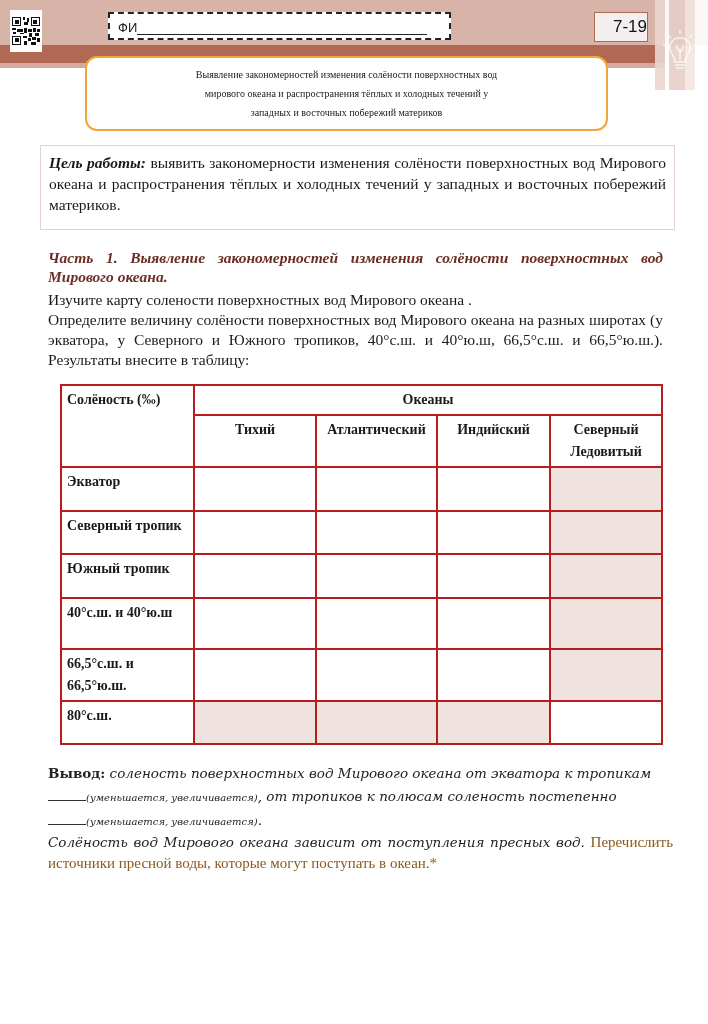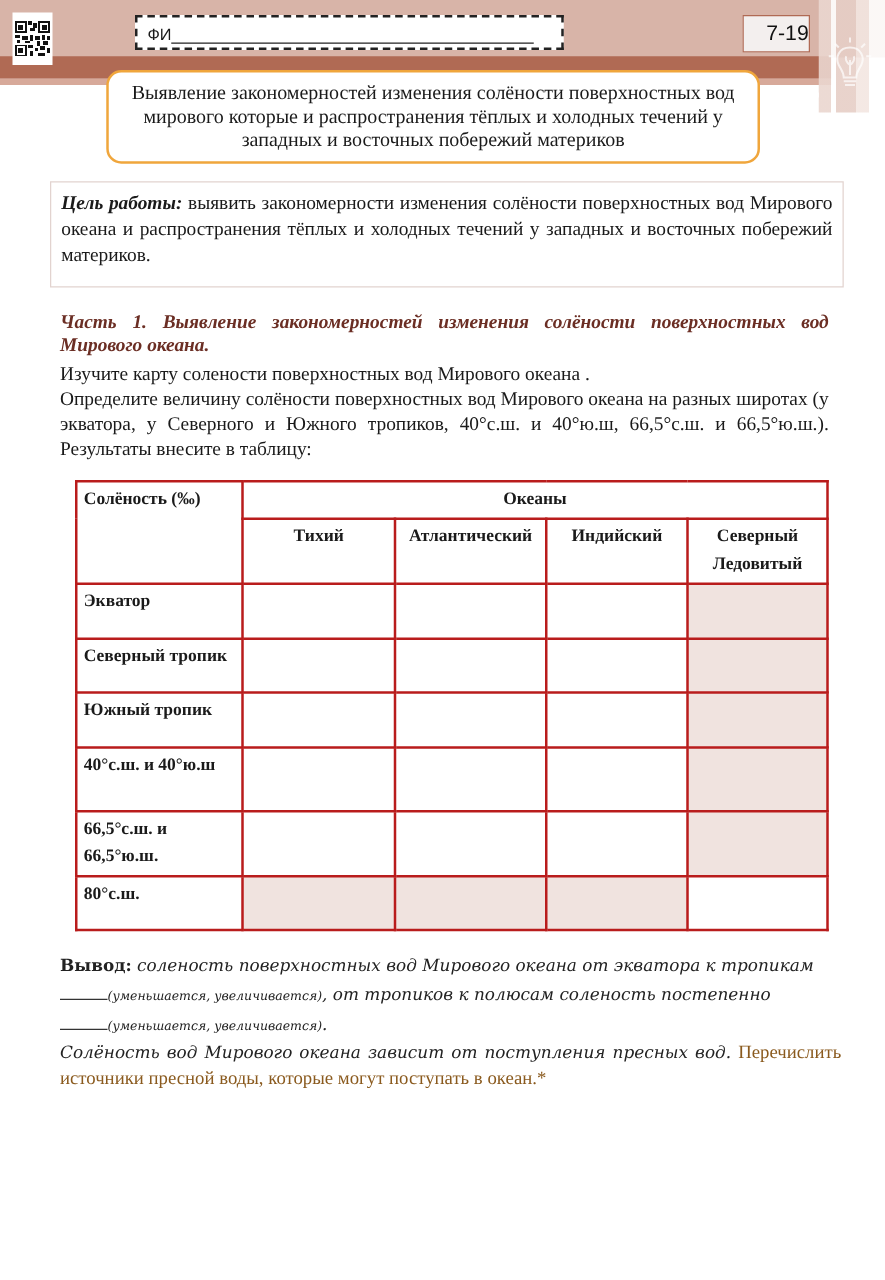--- a/index.html
+++ b/index.html
@@ -51,21 +51,21 @@
     font-family: "Liberation Sans", "DejaVu Sans", sans-serif; font-size: 17px;
     text-align: right; line-height: 28px; color: #111;
   }
   .bulb {
     position: absolute; left: 662px; top: 28px; width: 36px; height: 48px; opacity: 0.7;
   }
   .title-box {
     position: absolute; left: 85px; top: 56px; width: 523px; height: 75px;
     border: 2px solid #f0a63c; border-radius: 12px; background: #ffffff;
     box-sizing: border-box; text-align: center;
-    font-size: 16px; line-height: 19px; padding-top: 7px;
+    font-size: 10px; line-height: 19px; padding-top: 7px;
   }
   .goal-box {
     position: absolute; left: 40px; top: 145px; width: 635px; height: 85px;
     border: 1px solid #e2d3cf; box-sizing: border-box;
     padding: 6px 8px; font-size: 15.5px; line-height: 21px; text-align: justify;
   }
   .goal-box b { font-style: italic; }
   .part-title {
     position: absolute; left: 48px; top: 248px; width: 615px;
     font-size: 15.5px; line-height: 19px; font-style: italic; font-weight: bold;
@@ -164,21 +164,21 @@
         <line x1="30" y1="7" x2="27" y2="10"></line>
       <line x1="1" y1="17" x2="5" y2="17"></line>
         <line x1="31" y1="17" x2="35" y2="17"></line>
       <path d="M18 32 L18 20 M18 24 C15 22 14 19 15 17 M18 24 C21 22 22 19 21 17"></path>
     </g>
   </svg>
 </div>
 
 <div class="title-box">
   <div>Выявление закономерностей изменения солёности поверхностных вод</div>
-  <div>мирового которые и распространения тёплых и холодных течений  у</div>
+  <div>мирового океана и распространения тёплых и холодных течений  у</div>
   <div>западных  и восточных побережий материков</div>
 </div>
 
 <div class="goal-box">
   <b>Цель работы:</b><span> выявить закономерности изменения солёности поверхностных вод Мирового океана и распространения тёплых и холодных течений у западных и восточных побережий материков.</span>
 </div>
 
 <div class="part-title">Часть 1. Выявление закономерностей изменения солёности поверхностных вод Мирового океана.</div>
 
 <div class="instructions">

